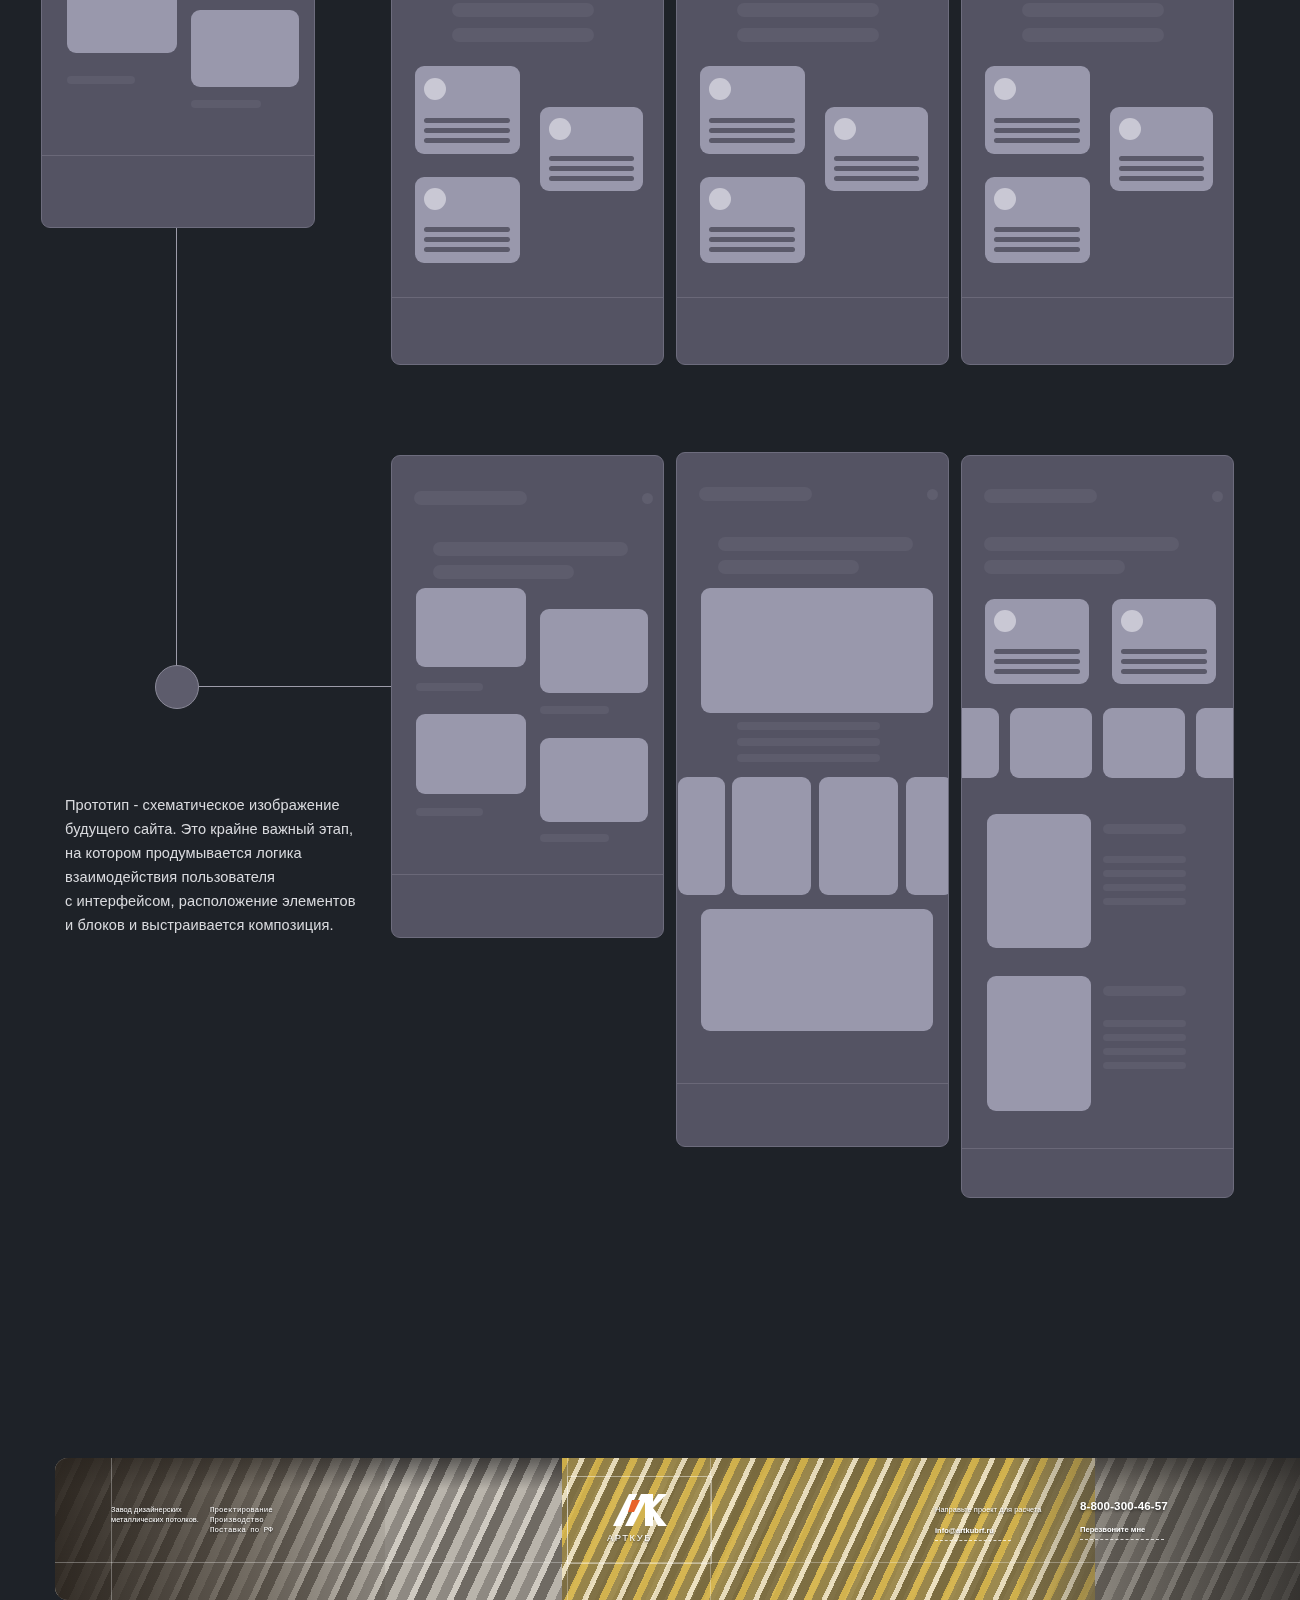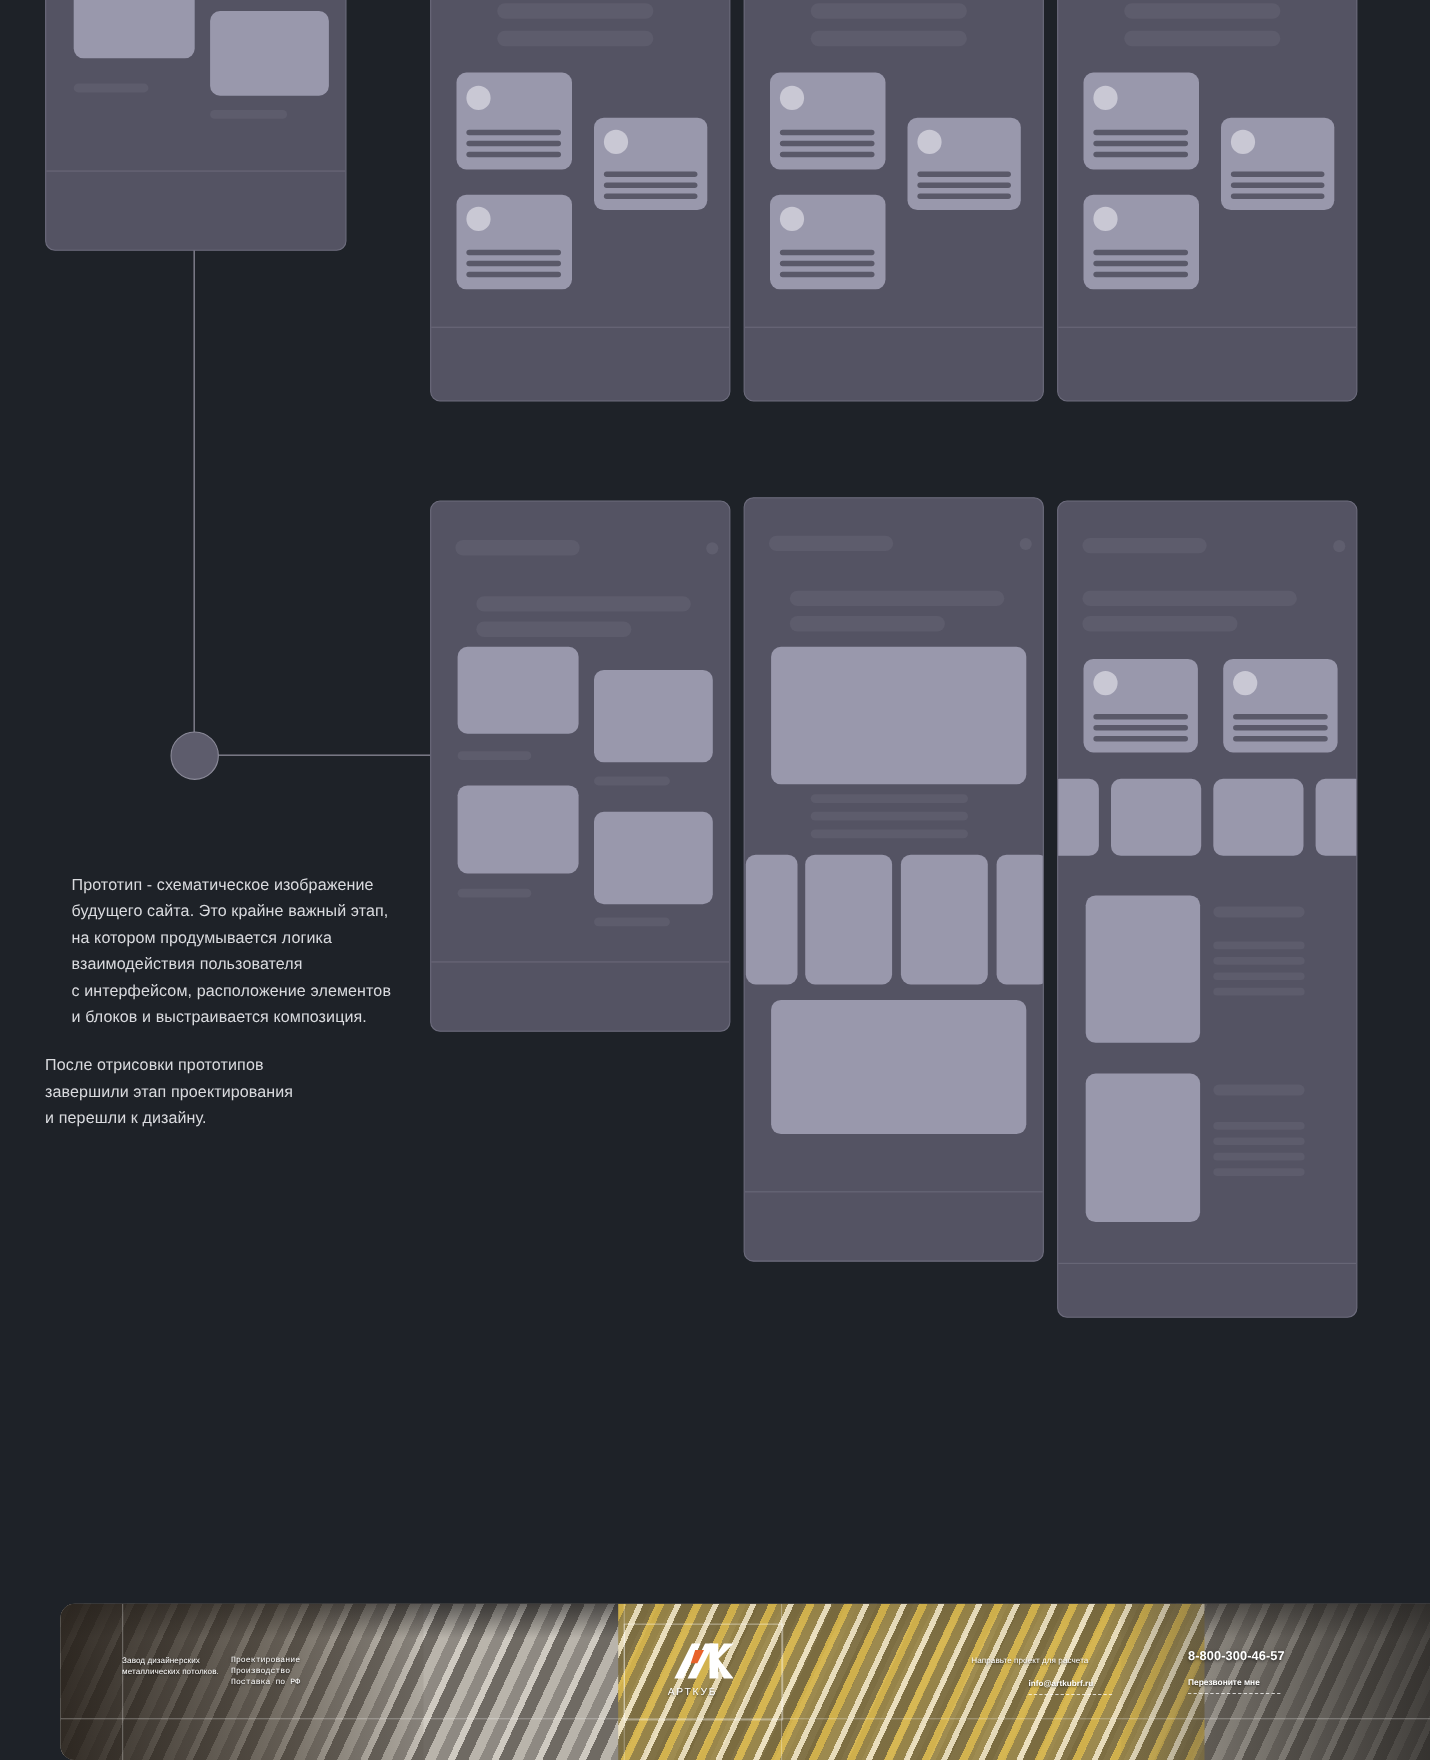--- a/index.html
+++ b/index.html
@@ -296,23 +296,20 @@
 
     <div class="footer-sep" style="top:692px;"></div>
   </div>
 
   <div class="desc" style="left:41px;top:793px;width:310px;margin-left:24px;">Прототип - схематическое изображение
 будущего сайта. Это крайне важный этап,
 на котором продумывается логика
 взаимодействия пользователя
 с интерфейсом, расположение элементов
 и блоков и выстраивается композиция.</div>
-  <div class="desc" style="left:41px;top:957px;width:310px;">После отрисовки прототипов
-завершили этап проектирования
-и перешли к дизайну.</div>
 
 
   <div class="site" style="left:55px;top:1458px;width:1268px;height:142px;border-radius:13px;">
     <div class="photo"></div>
     <div class="warm"></div>
     <div class="dark-left"></div>
     <div class="dark-right"></div>
 
     <div class="vline" style="left:56px;"></div>
     <div class="vline" style="left:512px;"></div>
@@ -330,21 +327,21 @@
       <svg width="56" height="40" viewBox="0 0 56 40" xmlns="http://www.w3.org/2000/svg">
         <polygon points="2,38 18,6 26,6 10,38" fill="#ffffff"></polygon>
         <polygon points="14,38 30,6 38,6 22,38" fill="#ffffff"></polygon>
         <polygon points="21,12 29,12 23,24 17,24" fill="#e8622a"></polygon>
         <polygon points="34,6 42,6 42,38 34,38" fill="#ffffff"></polygon>
         <polygon points="42,20 56,6 47,6 38,20 47,38 56,38" fill="#ffffff"></polygon>
       </svg>
     </div>
     <div class="logo-cap" style="left:552px;top:74px;">АРТКУБ</div>
 
-    <div class="site-txt" style="left:828px;top:47px;width:160px;">Направьте проект для расчета</div>
+    <div class="site-txt" style="left:880px;top:47px;width:160px;">Направьте проект для расчета</div>
     <div class="site-txt b" style="left:880px;top:68px;width:160px;">info@artkubrf.ru</div>
     <div class="dashed" style="left:880px;top:82px;width:76px;"></div>
 
     <div class="phone" style="left:1025px;top:41px;">8-800-300-46-57</div>
     <div class="callback" style="left:1025px;top:67px;">Перезвоните мне</div>
     <div class="dashed" style="left:1025px;top:81px;width:84px;"></div>
   </div>
 
 </div>
 

